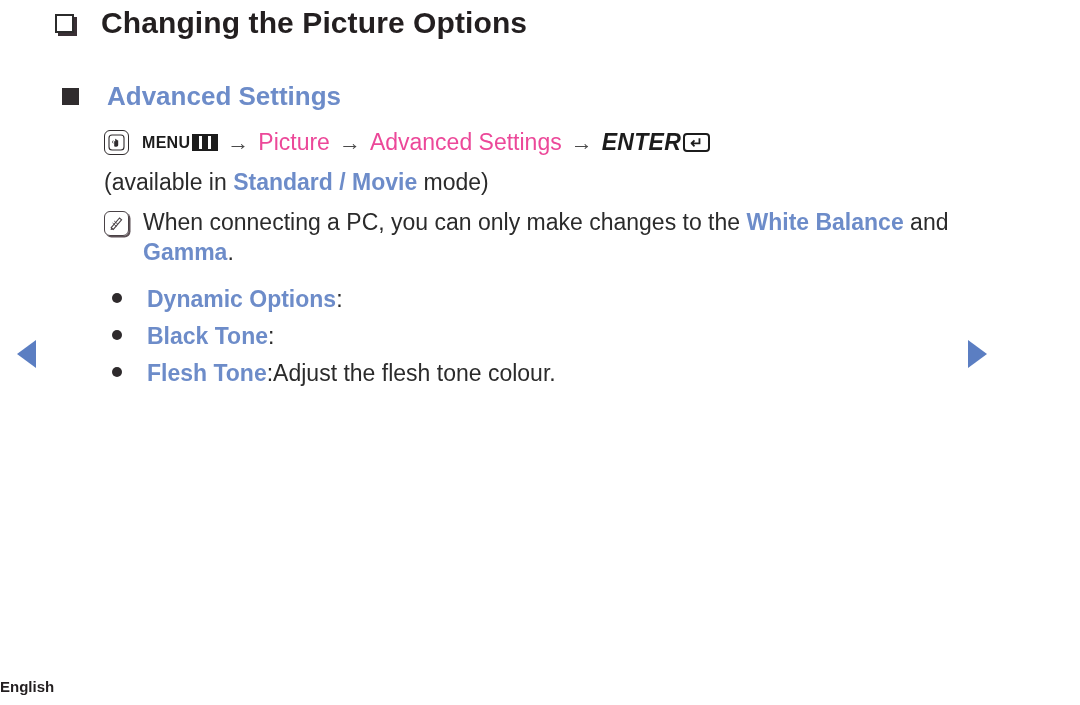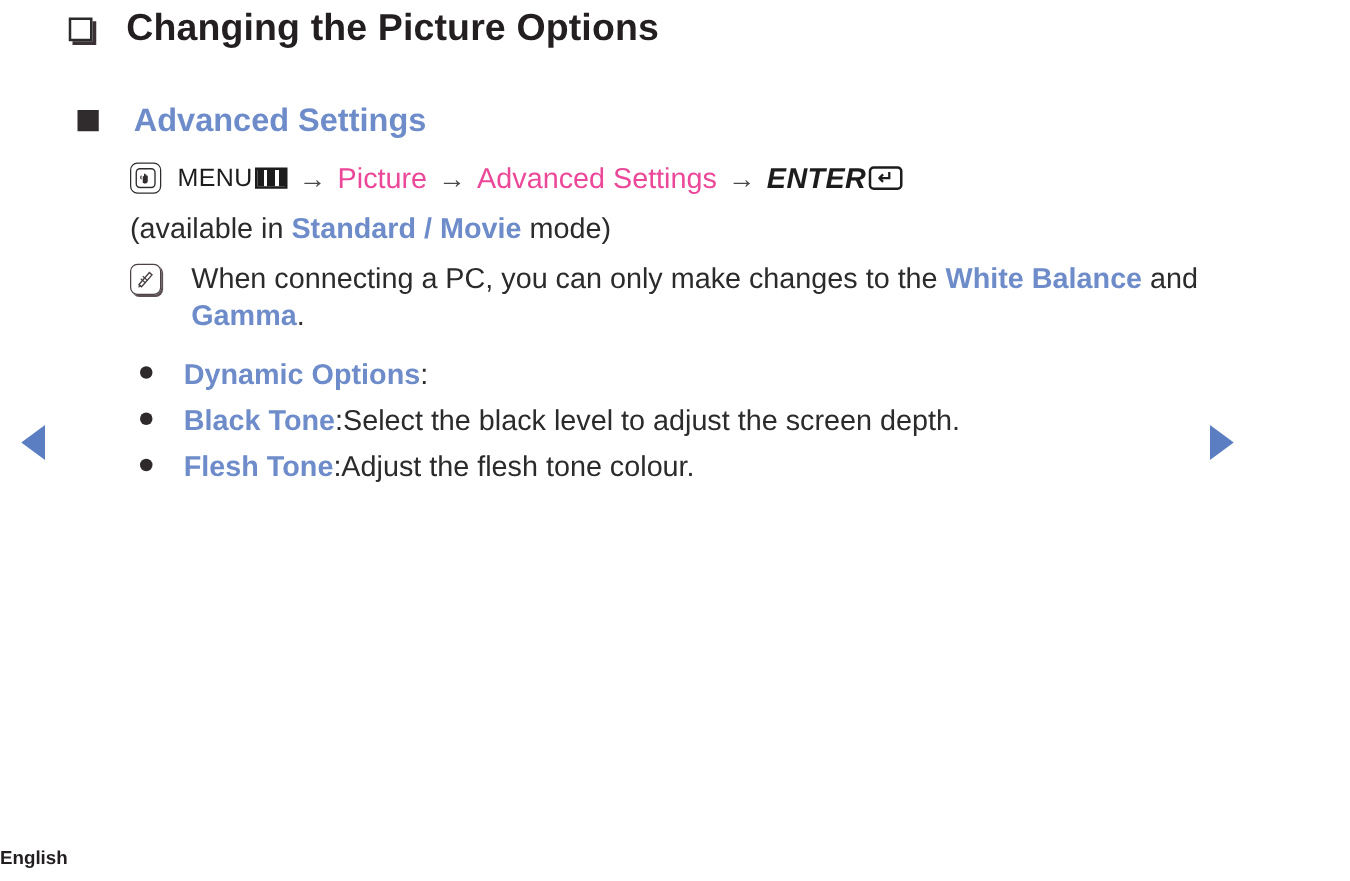--- a/index.html
+++ b/index.html
@@ -96,23 +96,23 @@
     width: 25px;
     height: 25px;
     border: 1.8px solid #302c2e;
     border-radius: 6px;
     margin-right: 13px;
     flex: 0 0 auto;
   }
   .hand-icon svg { display: block; }
 
   .menu-word {
-    font-weight: normal;
+    font-weight: bold;
     color: #1c1c1c;
-    font-size: 20px;
+    font-size: 16px;
     letter-spacing: 0.3px;
   }
   
   .menu-glyph {
     display: inline-block;
     width: 26px;
     height: 17px;
     border: 2px solid #1c1c1c;
     position: relative;
     margin-left: 2px;
@@ -174,21 +174,20 @@
     color: #2b2b2b;
     margin-bottom: 12px;
     white-space: nowrap;
   }
 
   
   .note-row {
     display: flex;
     align-items: flex-start;
     margin-bottom: 10px;
-    gap: 10px;
   }
   .note-icon {
     width: 25px;
     height: 25px;
     border: 1.8px solid #4a4246;
     border-radius: 6px;
     margin-right: 14px;
     margin-top: 4px;
     flex: 0 0 auto;
     display: inline-flex;
@@ -325,21 +324,20 @@
       <div class="bullet-row">
         <span class="bullet-dot"></span>
         <span class="bullet-term">Dynamic Options</span>
           <span class="bullet-desc">: </span>
       </div>
 
       <div class="bullet-row">
         <span class="bullet-dot"></span>
         <span class="bullet-term">Black Tone</span>
           <span class="bullet-desc">: </span>
-          <span class="bullet-desc">Select the black level to adjust the screen depth.</span>
       </div>
 
       <div class="bullet-row">
         <span class="bullet-dot"></span>
         <span class="bullet-term">Flesh Tone</span>
           <span class="bullet-desc">: </span>
           <span class="bullet-desc">Adjust the flesh tone colour.</span>
       </div>
 
     </div>

